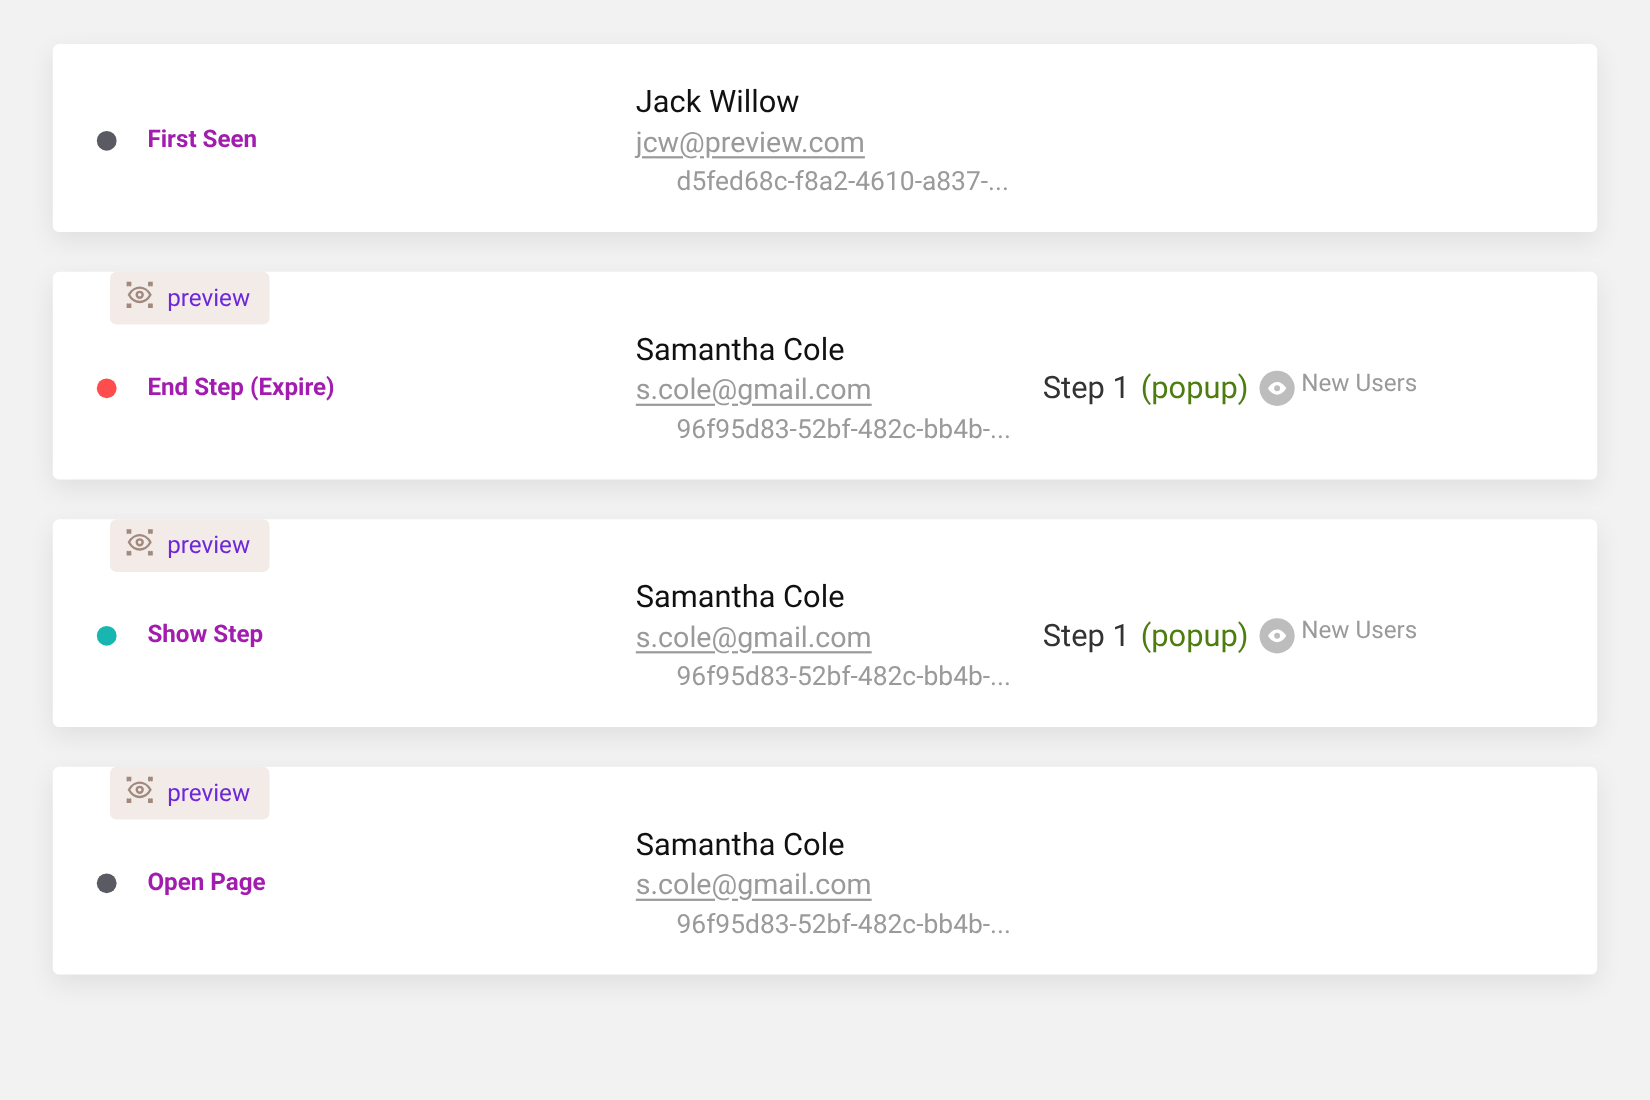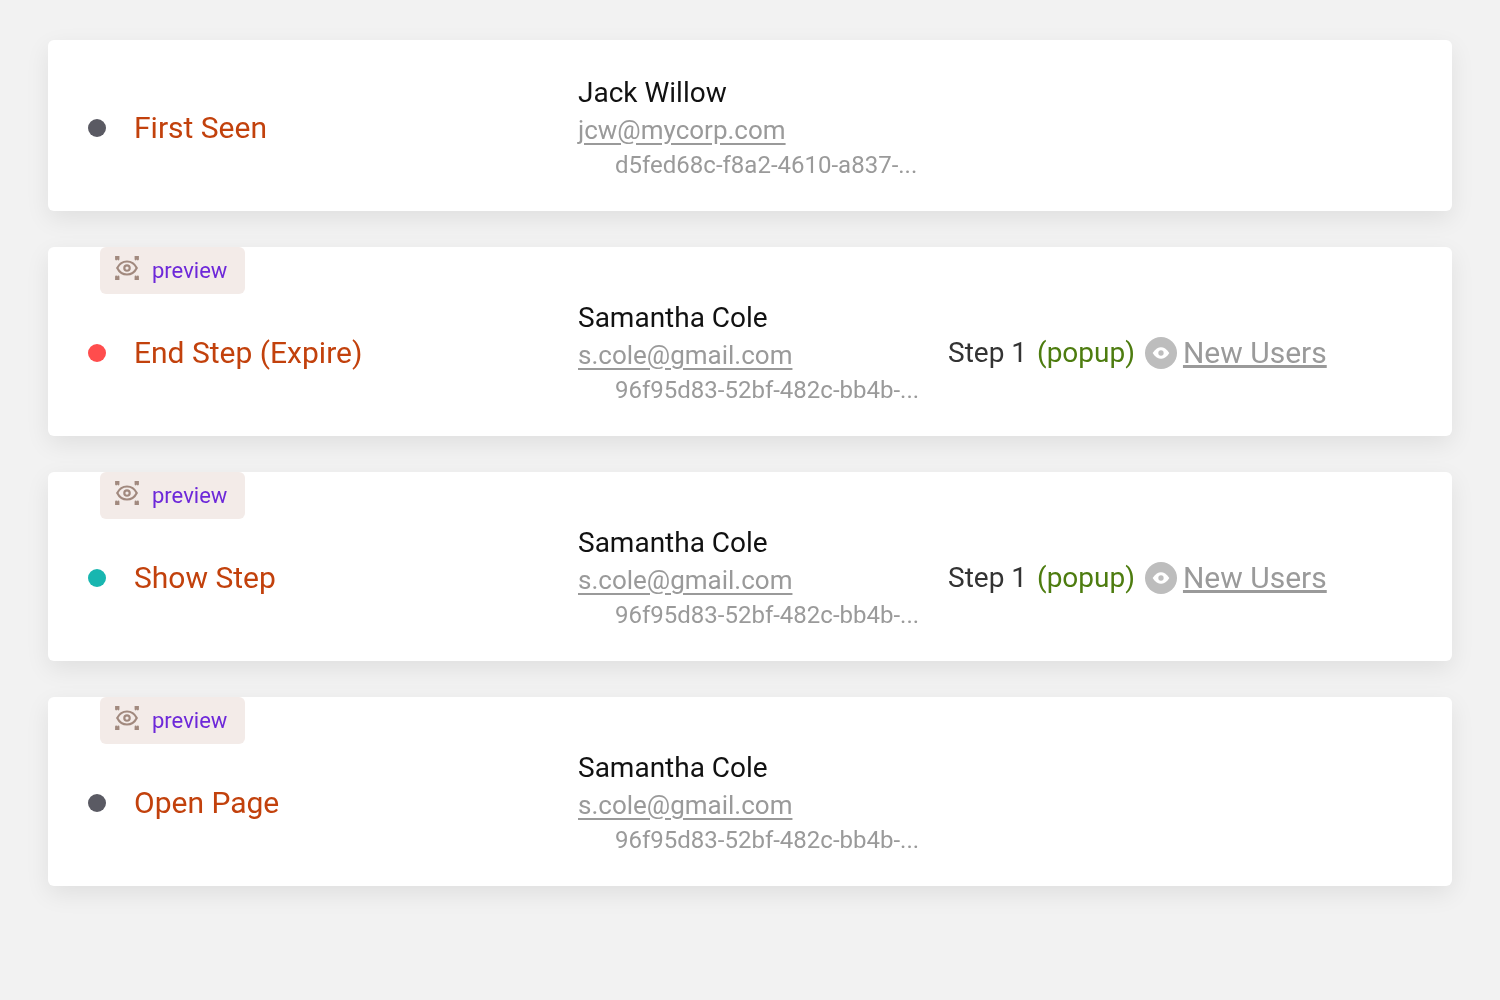--- a/index.html
+++ b/index.html
@@ -42,23 +42,23 @@
     width: 490px;
     flex-shrink: 0;
   }
   .dot {
     width: 18px;
     height: 18px;
     border-radius: 50%;
     flex-shrink: 0;
   }
   .event-label {
-    font-size: 30px;
-    color: #c2410c;
-    font-weight: 400;
+    font-size: 22px;
+    color: #a21caf;
+    font-weight: 700;
   }
   .col-user {
     width: 370px;
     flex-shrink: 0;
     display: flex;
     flex-direction: column;
     gap: 6px;
   }
   .user-name { font-size: 28px; color: #111; }
   .user-email {
@@ -83,23 +83,22 @@
   .step-row {
     display: flex;
     align-items: center;
     gap: 10px;
     font-size: 28px;
     color: #444;
   }
   .step-label { color: #333; }
   .step-type { color: #4d7c0f; }
   .step-sub {
-    font-size: 30px;
+    font-size: 22px;
     color: #9a9a9a;
-    text-decoration: underline;
   }
   .eye-circle {
     width: 32px;
     height: 32px;
     border-radius: 50%;
     background: #bdbdbd;
     display: inline-flex;
     align-items: center;
     justify-content: center;
     flex-shrink: 0;
@@ -111,21 +110,21 @@
 <body>
 
 <div id="list">
     <div class="card">
       <div class="col-event">
         <span class="dot" style="background: rgb(90, 90, 99);"></span>
         <span class="event-label">First Seen</span>
       </div>
       <div class="col-user">
         <div class="user-name">Jack Willow</div>
-        <a class="user-email">jcw@mycorp.com</a>
+        <a class="user-email">jcw@preview.com</a>
         <div class="user-id">d5fed68c-f8a2-4610-a837-...</div>
       </div>
     </div>
     <div class="card has-badge">
       <div class="preview-badge">
         <span><svg viewBox="0 0 24 24" fill="none" stroke="#a1897e" stroke-width="2" stroke-linecap="round">
     <path d="M4 4 L4 2 L2 2 L2 4"></path>
             <path d="M20 4 L20 2 L22 2 L22 4"></path>
     <path d="M4 20 L4 22 L2 22 L2 20"></path>
             <path d="M20 20 L20 22 L22 22 L22 20"></path>

